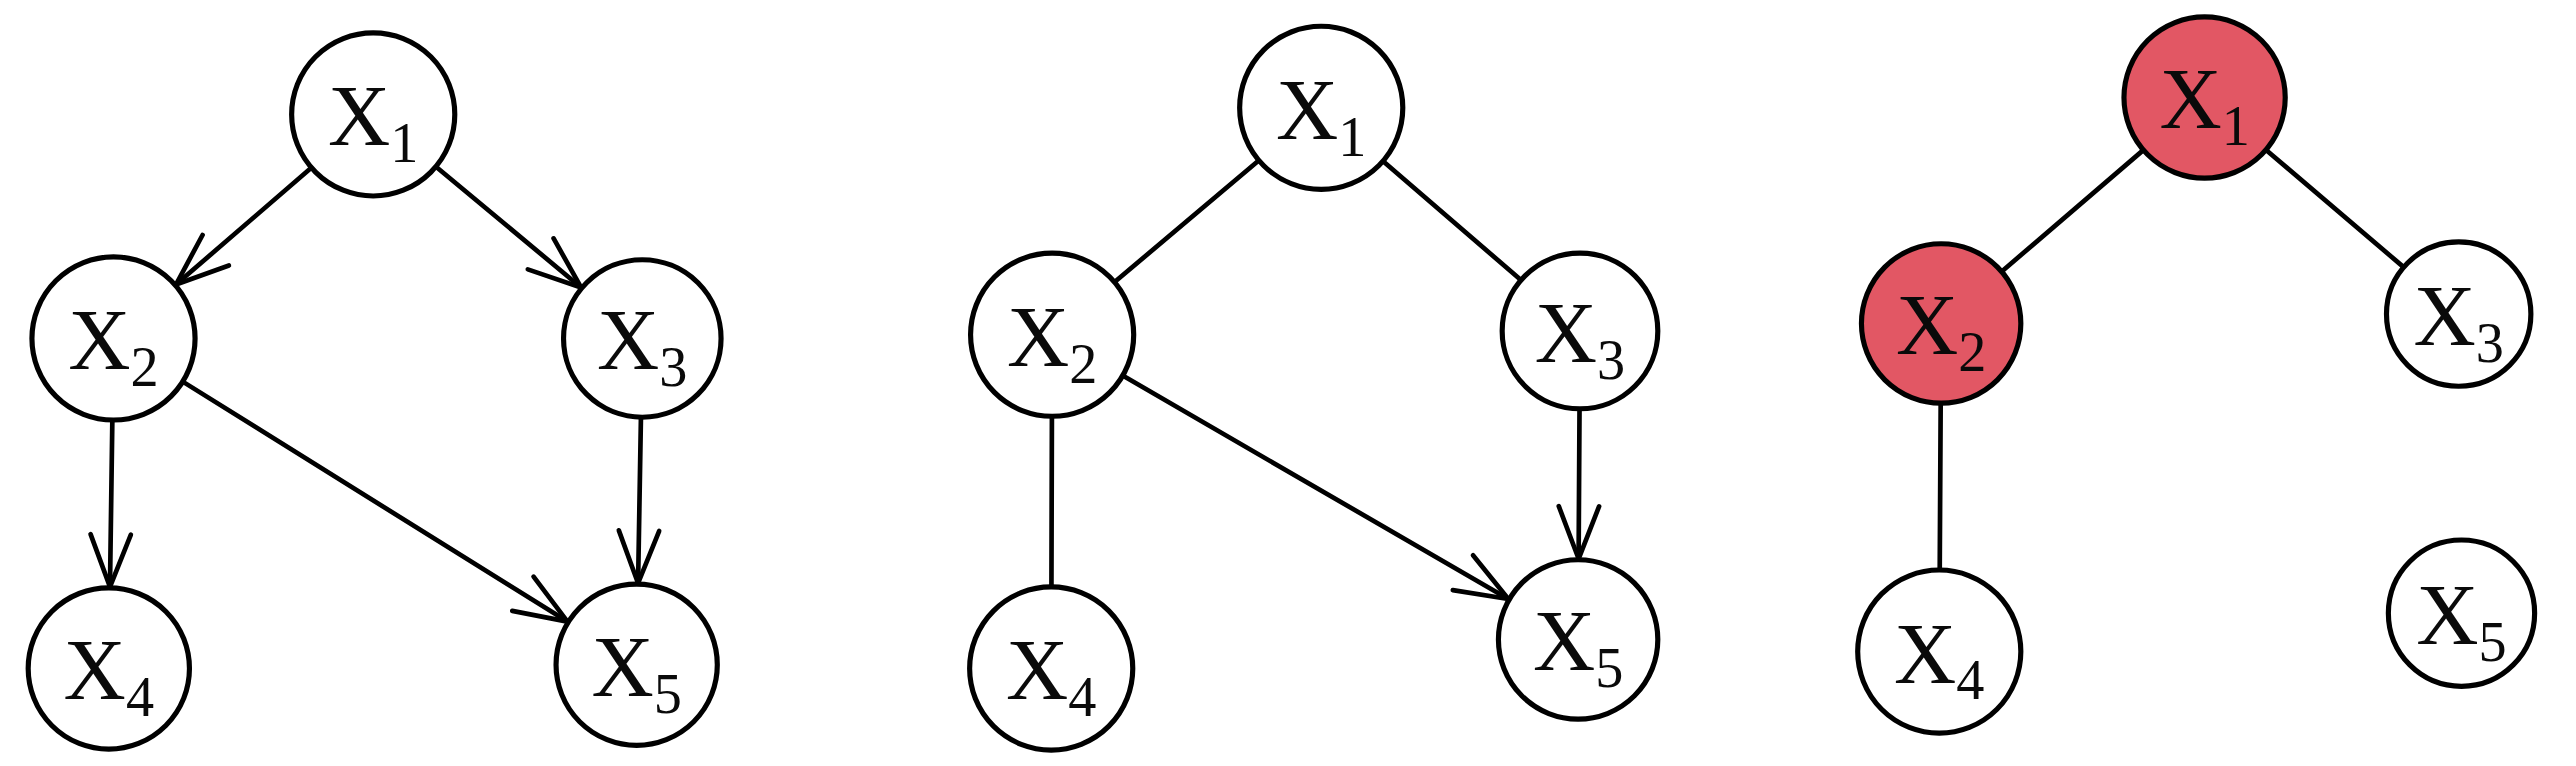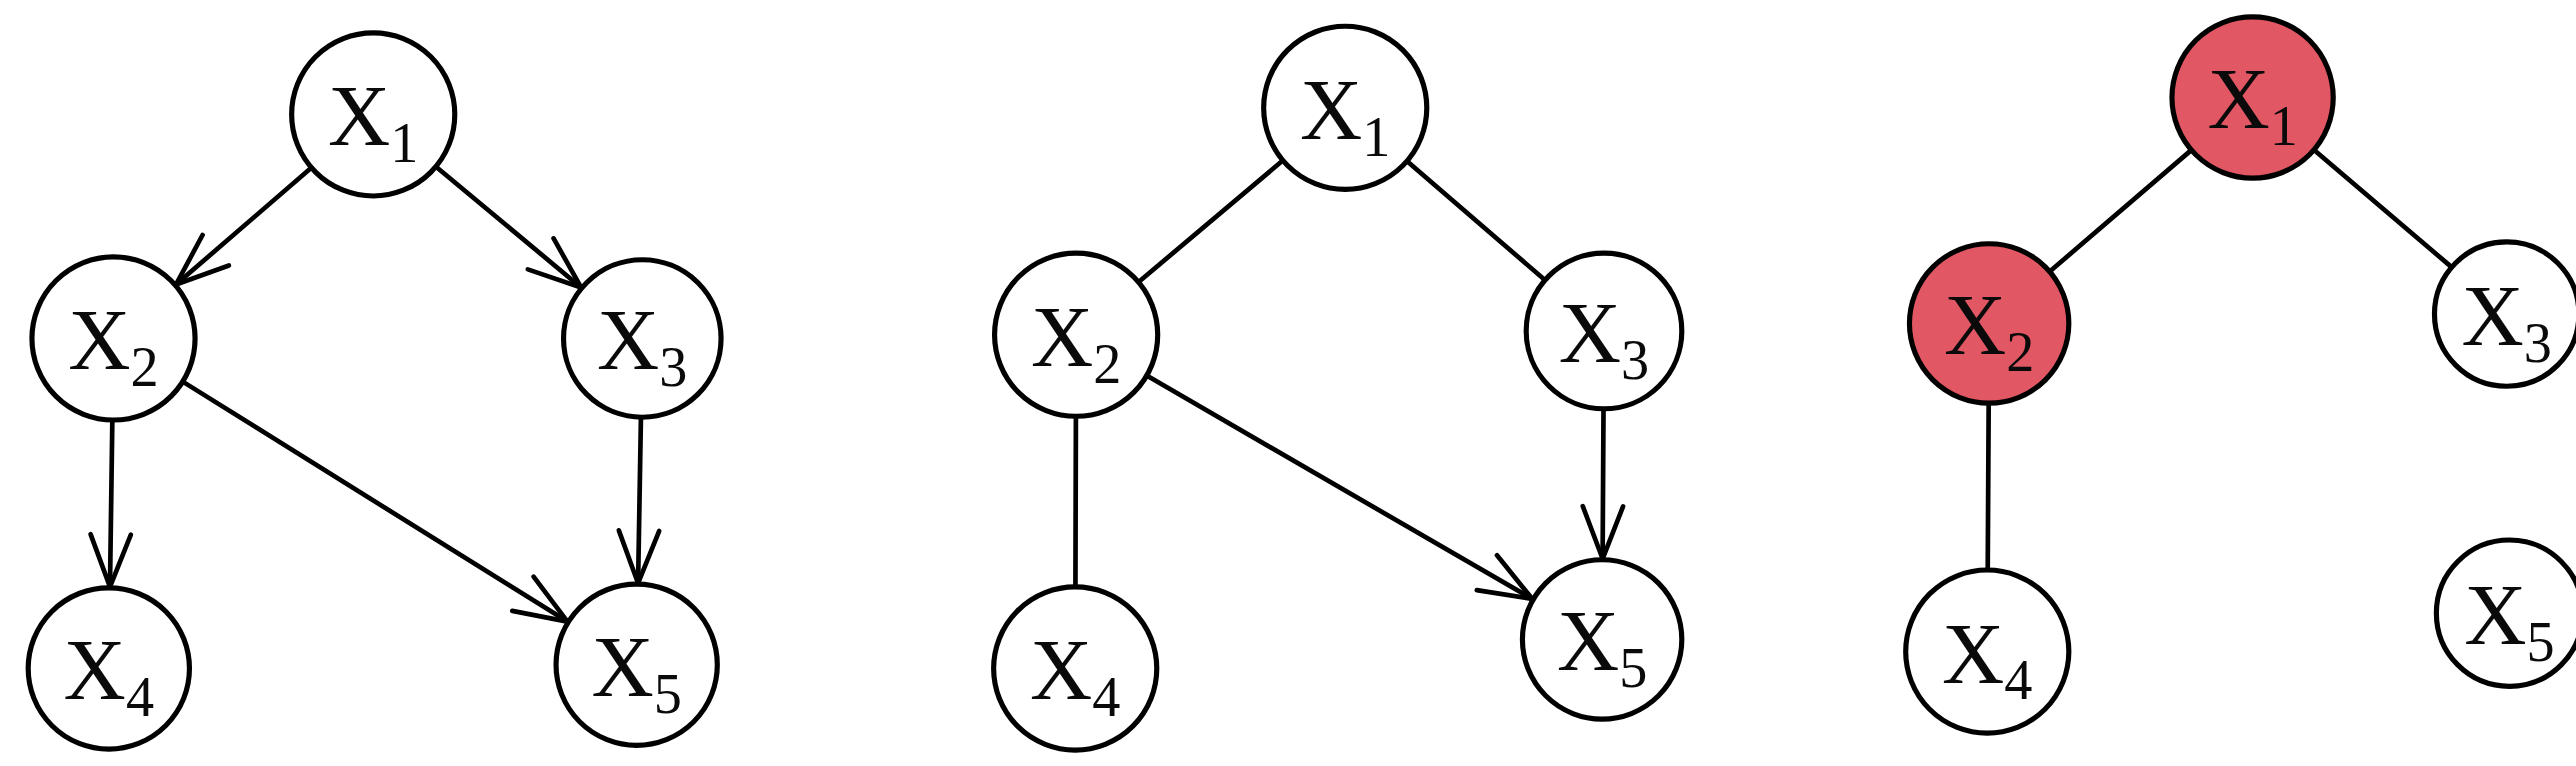--- a/index.html
+++ b/index.html
@@ -5,21 +5,20 @@
   html, body { margin: 0; padding: 0; background: #ffffff; }
   #canvas {
     position: relative;
     width: 2576px;
     height: 766px;
     background: #ffffff;
     overflow: hidden;
     font-family: "Liberation Serif", "DejaVu Serif", serif;
     display: flex;
     flex-direction: row;
-    gap: 24px;
   }
   svg.graph-panel { display: block; height: 766px; flex: 0 0 auto; }
   .node-label {
     font-family: "Liberation Serif", "DejaVu Serif", serif;
     user-select: none;
   }
 </style>
 </head>
 <body>
 

